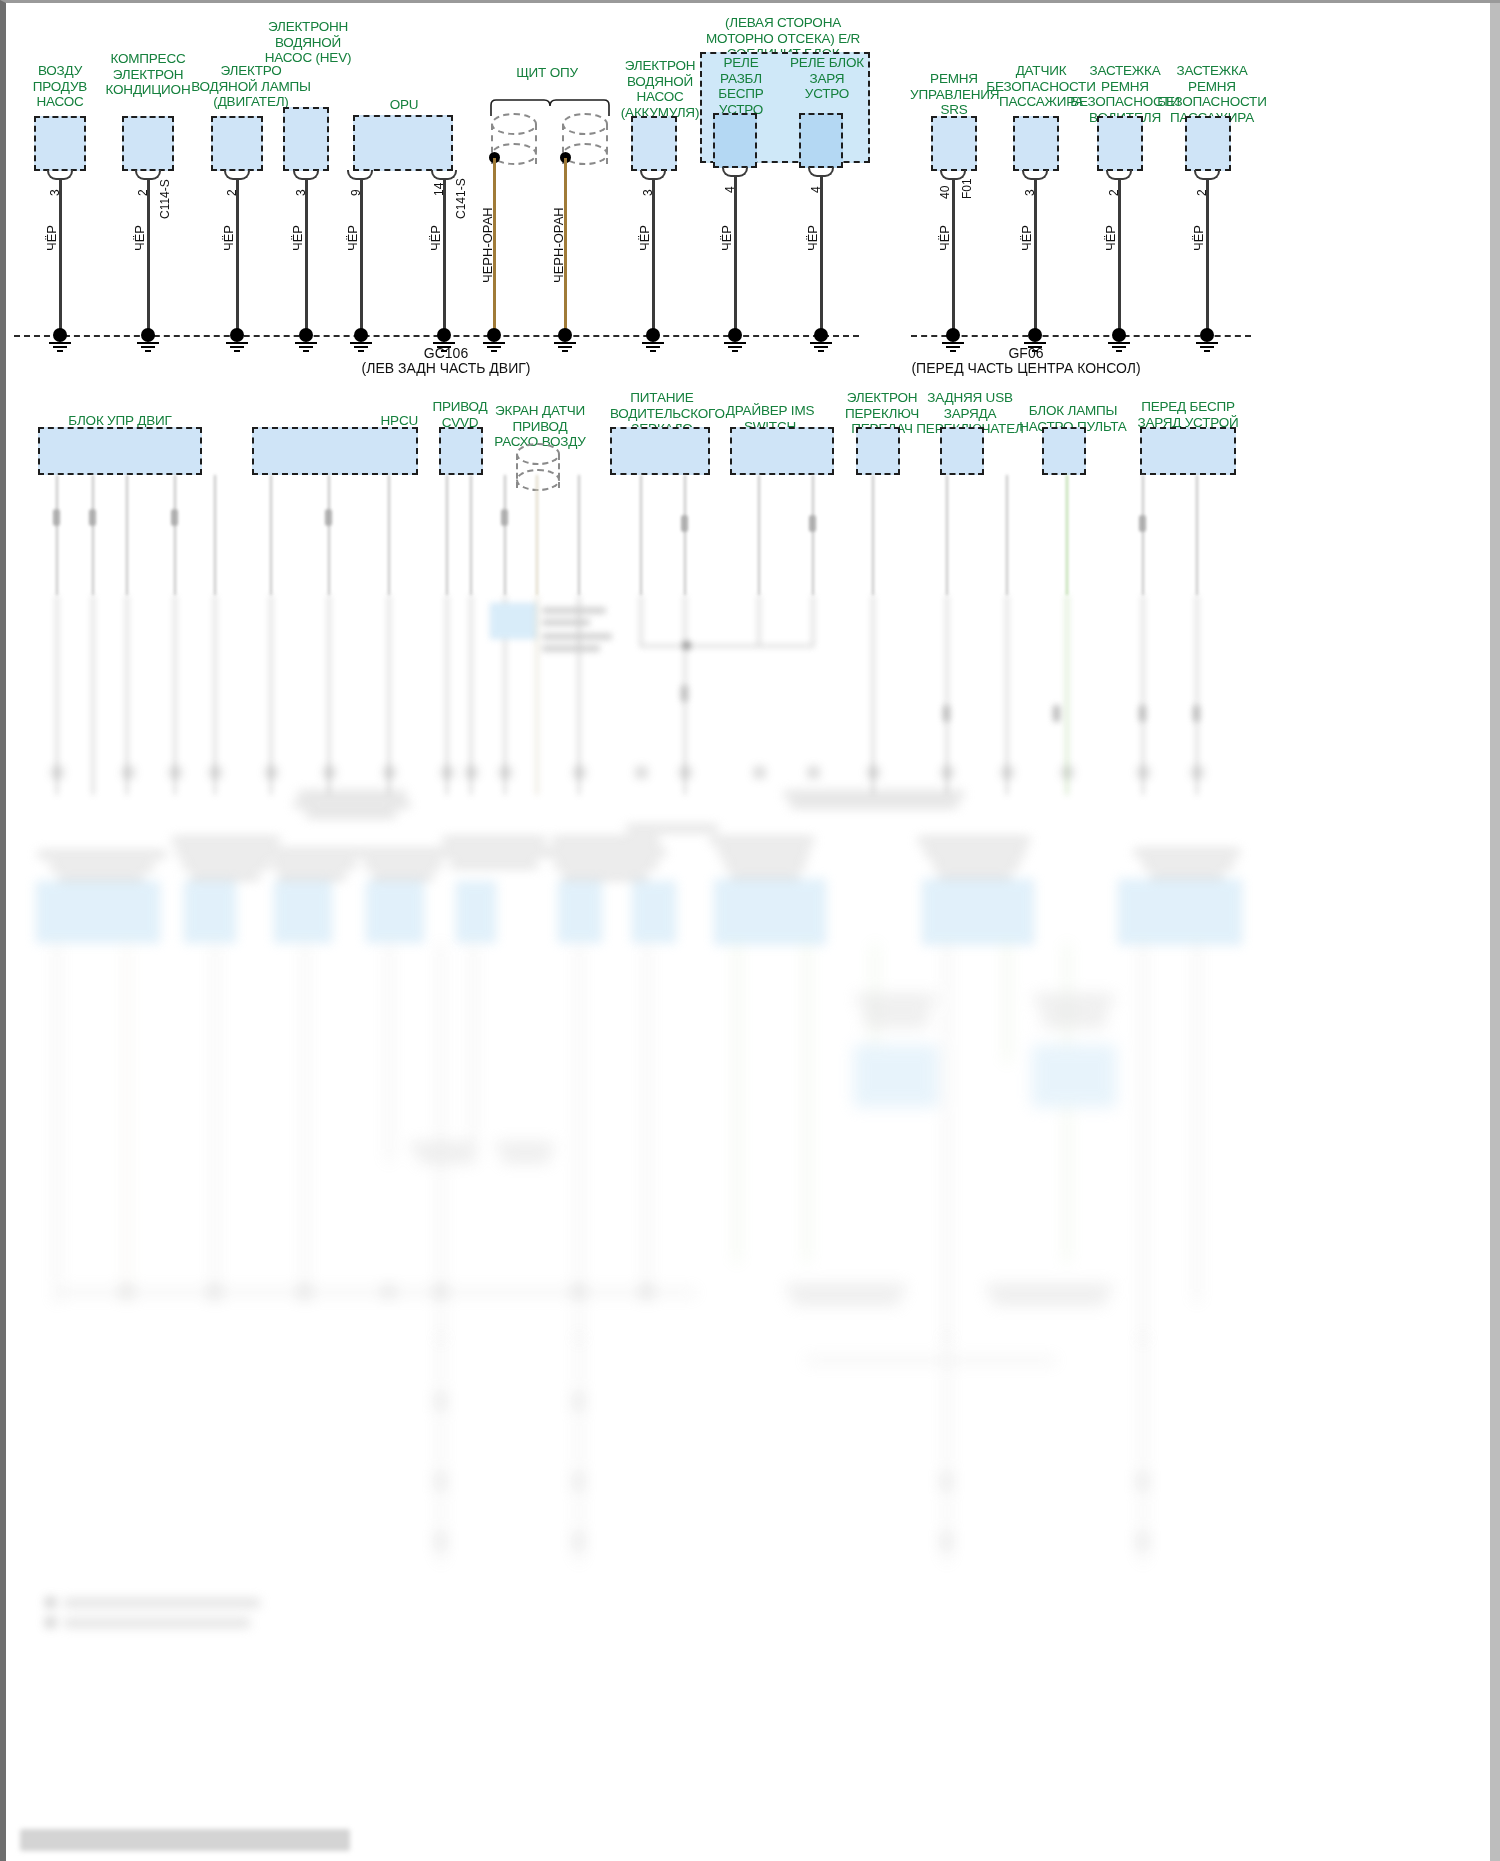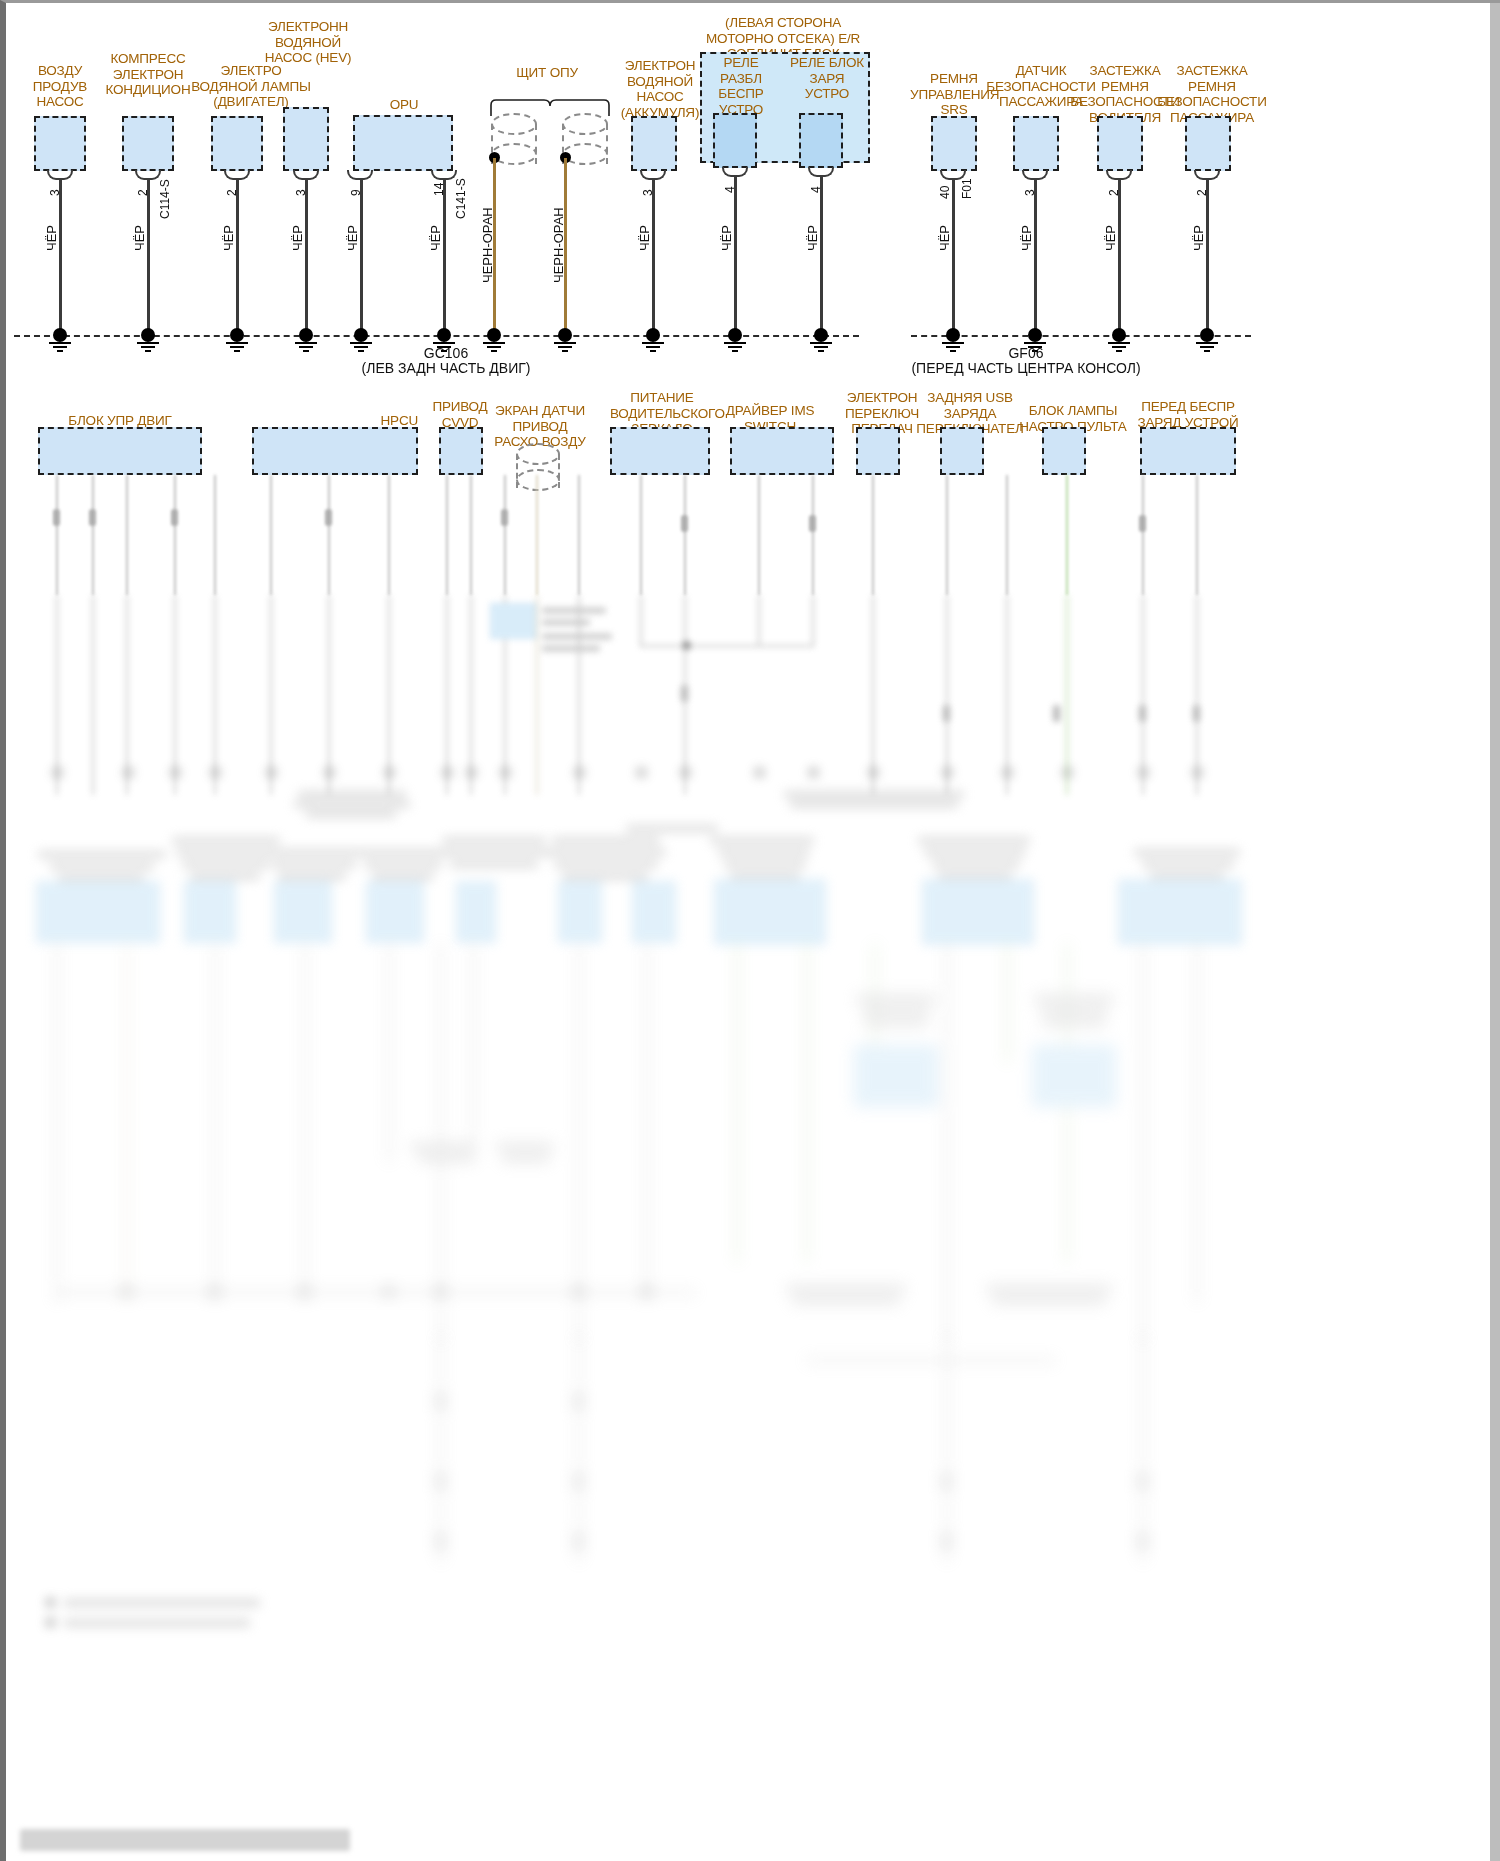--- a/index.html
+++ b/index.html
@@ -15,21 +15,21 @@
     border-top:3px solid #9a9a9a;
   }
   #canvas { position:absolute; inset:0; }
 
   
   .lbl {
     position:absolute;
     text-align:center;
     font-size:13.5px;
     line-height:15.5px;
-    color:#a16207;
+    color:#15803d;
     letter-spacing:-0.2px;
     white-space:pre-line;
     font-family:"Liberation Sans", sans-serif;
   }
   .box {
     position:absolute;
     background:#cfe4f7;
     border:2px dashed #1d1d1d;
   }
   .box.solidfill { background:#b4d8f3; }

